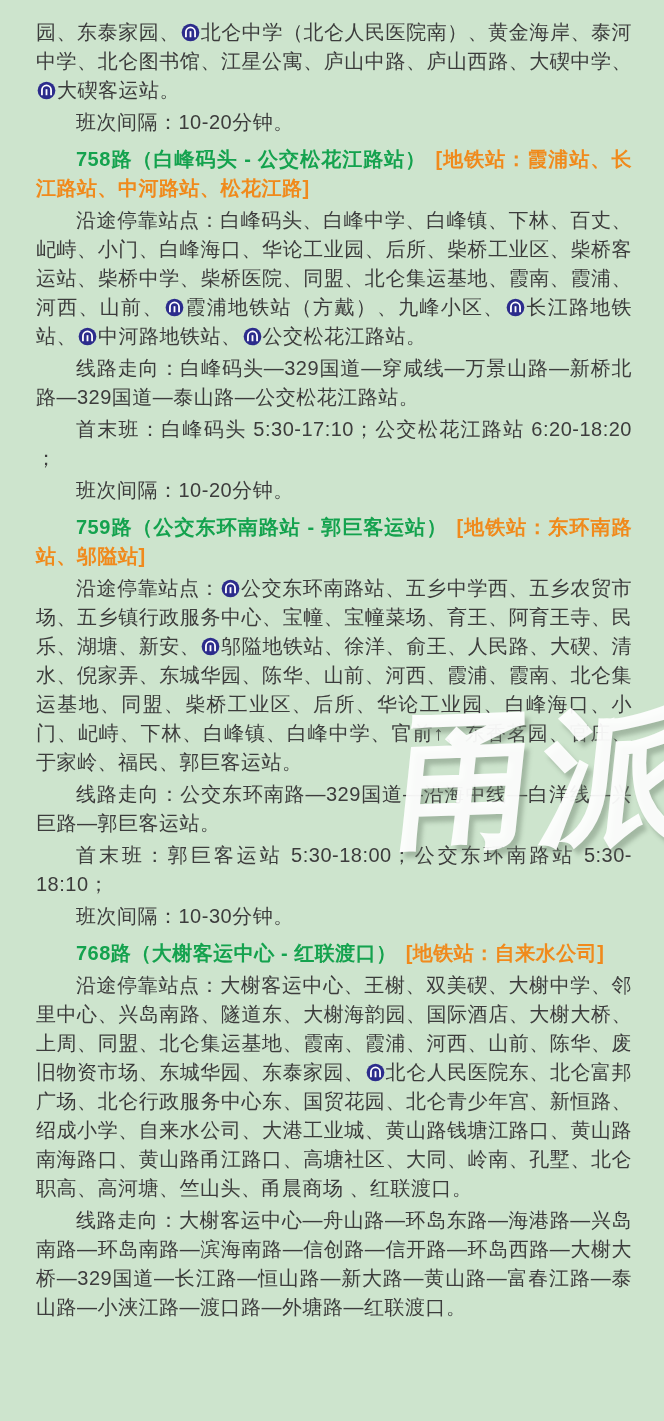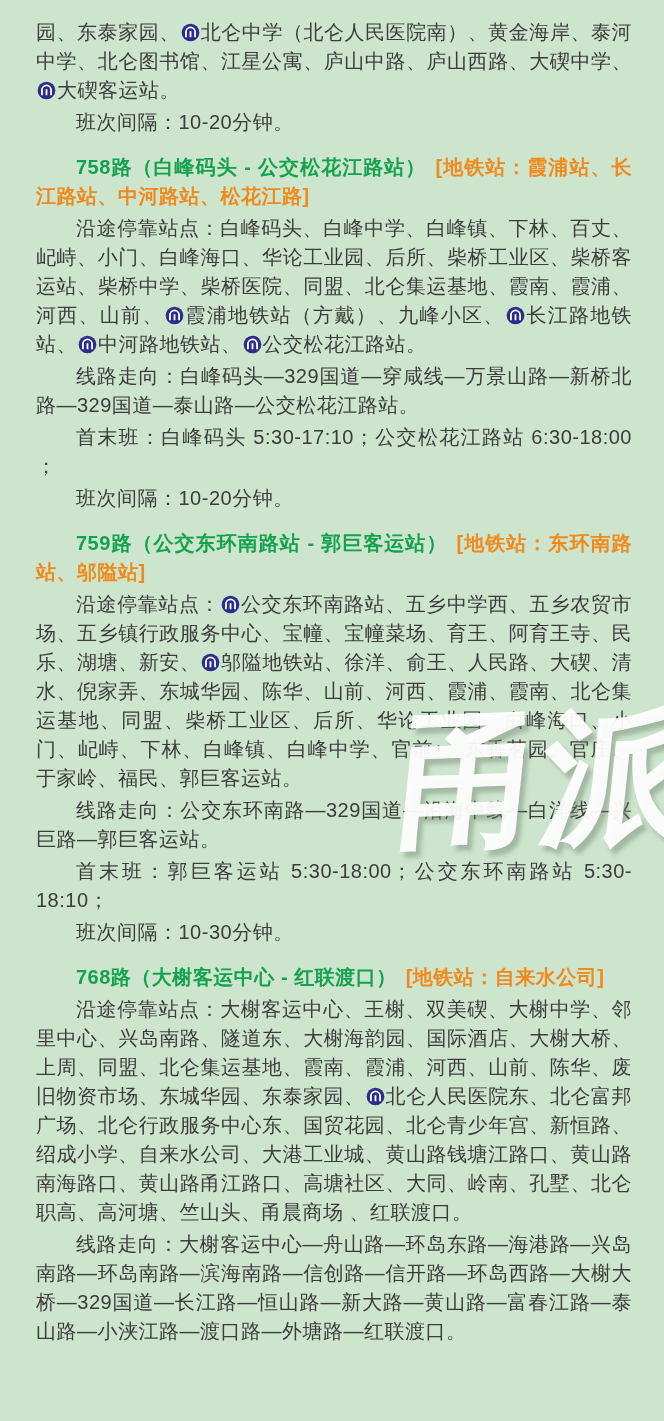--- a/index.html
+++ b/index.html
@@ -14,21 +14,21 @@
     position: relative;
     z-index: 2;
     padding: 18px 32px 0 36px;
     color: #3c3c3c;
     font-size: 20px;
     line-height: 29px;
     text-align: justify;
     letter-spacing: 0.5px;
   }
   .route-section { margin: 0; }
-  .route-section + .route-section { margin-top: 16px; }
+  .route-section + .route-section { margin-top: 8px; }
   .para { margin: 0 0 3px 0; }
   .para.indent { text-indent: 2em; }
   .route-header { text-indent: 2em; font-weight: 700; }
   .route-title { color: #14a24e; }
   .metro-note { color: #f08a1c; margin-left: 9px; }
   .metro-icon {
     display: inline-block;
     width: 19px; height: 19px;
     vertical-align: -3px;
     margin: 0 1px 0 1px;
@@ -81,21 +81,21 @@
           </svg></span>长江路地铁站、<span class="metro-icon"><svg viewBox="0 0 20 20" xmlns="http://www.w3.org/2000/svg">
             <circle cx="10" cy="10" r="9.3" fill="#2c2c8c"></circle>
             <path d="M5.2 15 V9.5 a4.8 4.8 0 0 1 9.6 0 V15" fill="none" stroke="#ffffff" stroke-width="1.9"></path>
             <path d="M10 15 V8.6" fill="none" stroke="#ffffff" stroke-width="1.9"></path>
           </svg></span>中河路地铁站、<span class="metro-icon"><svg viewBox="0 0 20 20" xmlns="http://www.w3.org/2000/svg">
             <circle cx="10" cy="10" r="9.3" fill="#2c2c8c"></circle>
             <path d="M5.2 15 V9.5 a4.8 4.8 0 0 1 9.6 0 V15" fill="none" stroke="#ffffff" stroke-width="1.9"></path>
             <path d="M10 15 V8.6" fill="none" stroke="#ffffff" stroke-width="1.9"></path>
           </svg></span>公交松花江路站。</p>
       <p class="para indent">线路走向：白峰码头—329国道—穿咸线—万景山路—新桥北路—329国道—泰山路—公交松花江路站。</p>
-      <p class="para indent">首末班：白峰码头 5:30-17:10；公交松花江路站 6:30-18:00 ；</p>
+      <p class="para indent">首末班：白峰码头 5:30-17:10；公交松花江路站 6:20-18:20 ；</p>
       <p class="para indent">班次间隔：10-20分钟。</p>
     </section>
     <section class="route-section">
       <p class="para route-header"><span class="route-title">759路（公交东环南路站 - 郭巨客运站）</span><span class="metro-note">[地铁站：东环南路站、邬隘站]</span></p>
       <p class="para indent">沿途停靠站点：<span class="metro-icon"><svg viewBox="0 0 20 20" xmlns="http://www.w3.org/2000/svg">
             <circle cx="10" cy="10" r="9.3" fill="#2c2c8c"></circle>
             <path d="M5.2 15 V9.5 a4.8 4.8 0 0 1 9.6 0 V15" fill="none" stroke="#ffffff" stroke-width="1.9"></path>
             <path d="M10 15 V8.6" fill="none" stroke="#ffffff" stroke-width="1.9"></path>
           </svg></span>公交东环南路站、五乡中学西、五乡农贸市场、五乡镇行政服务中心、宝幢、宝幢菜场、育王、阿育王寺、民乐、湖塘、新安、<span class="metro-icon"><svg viewBox="0 0 20 20" xmlns="http://www.w3.org/2000/svg">
             <circle cx="10" cy="10" r="9.3" fill="#2c2c8c"></circle>

